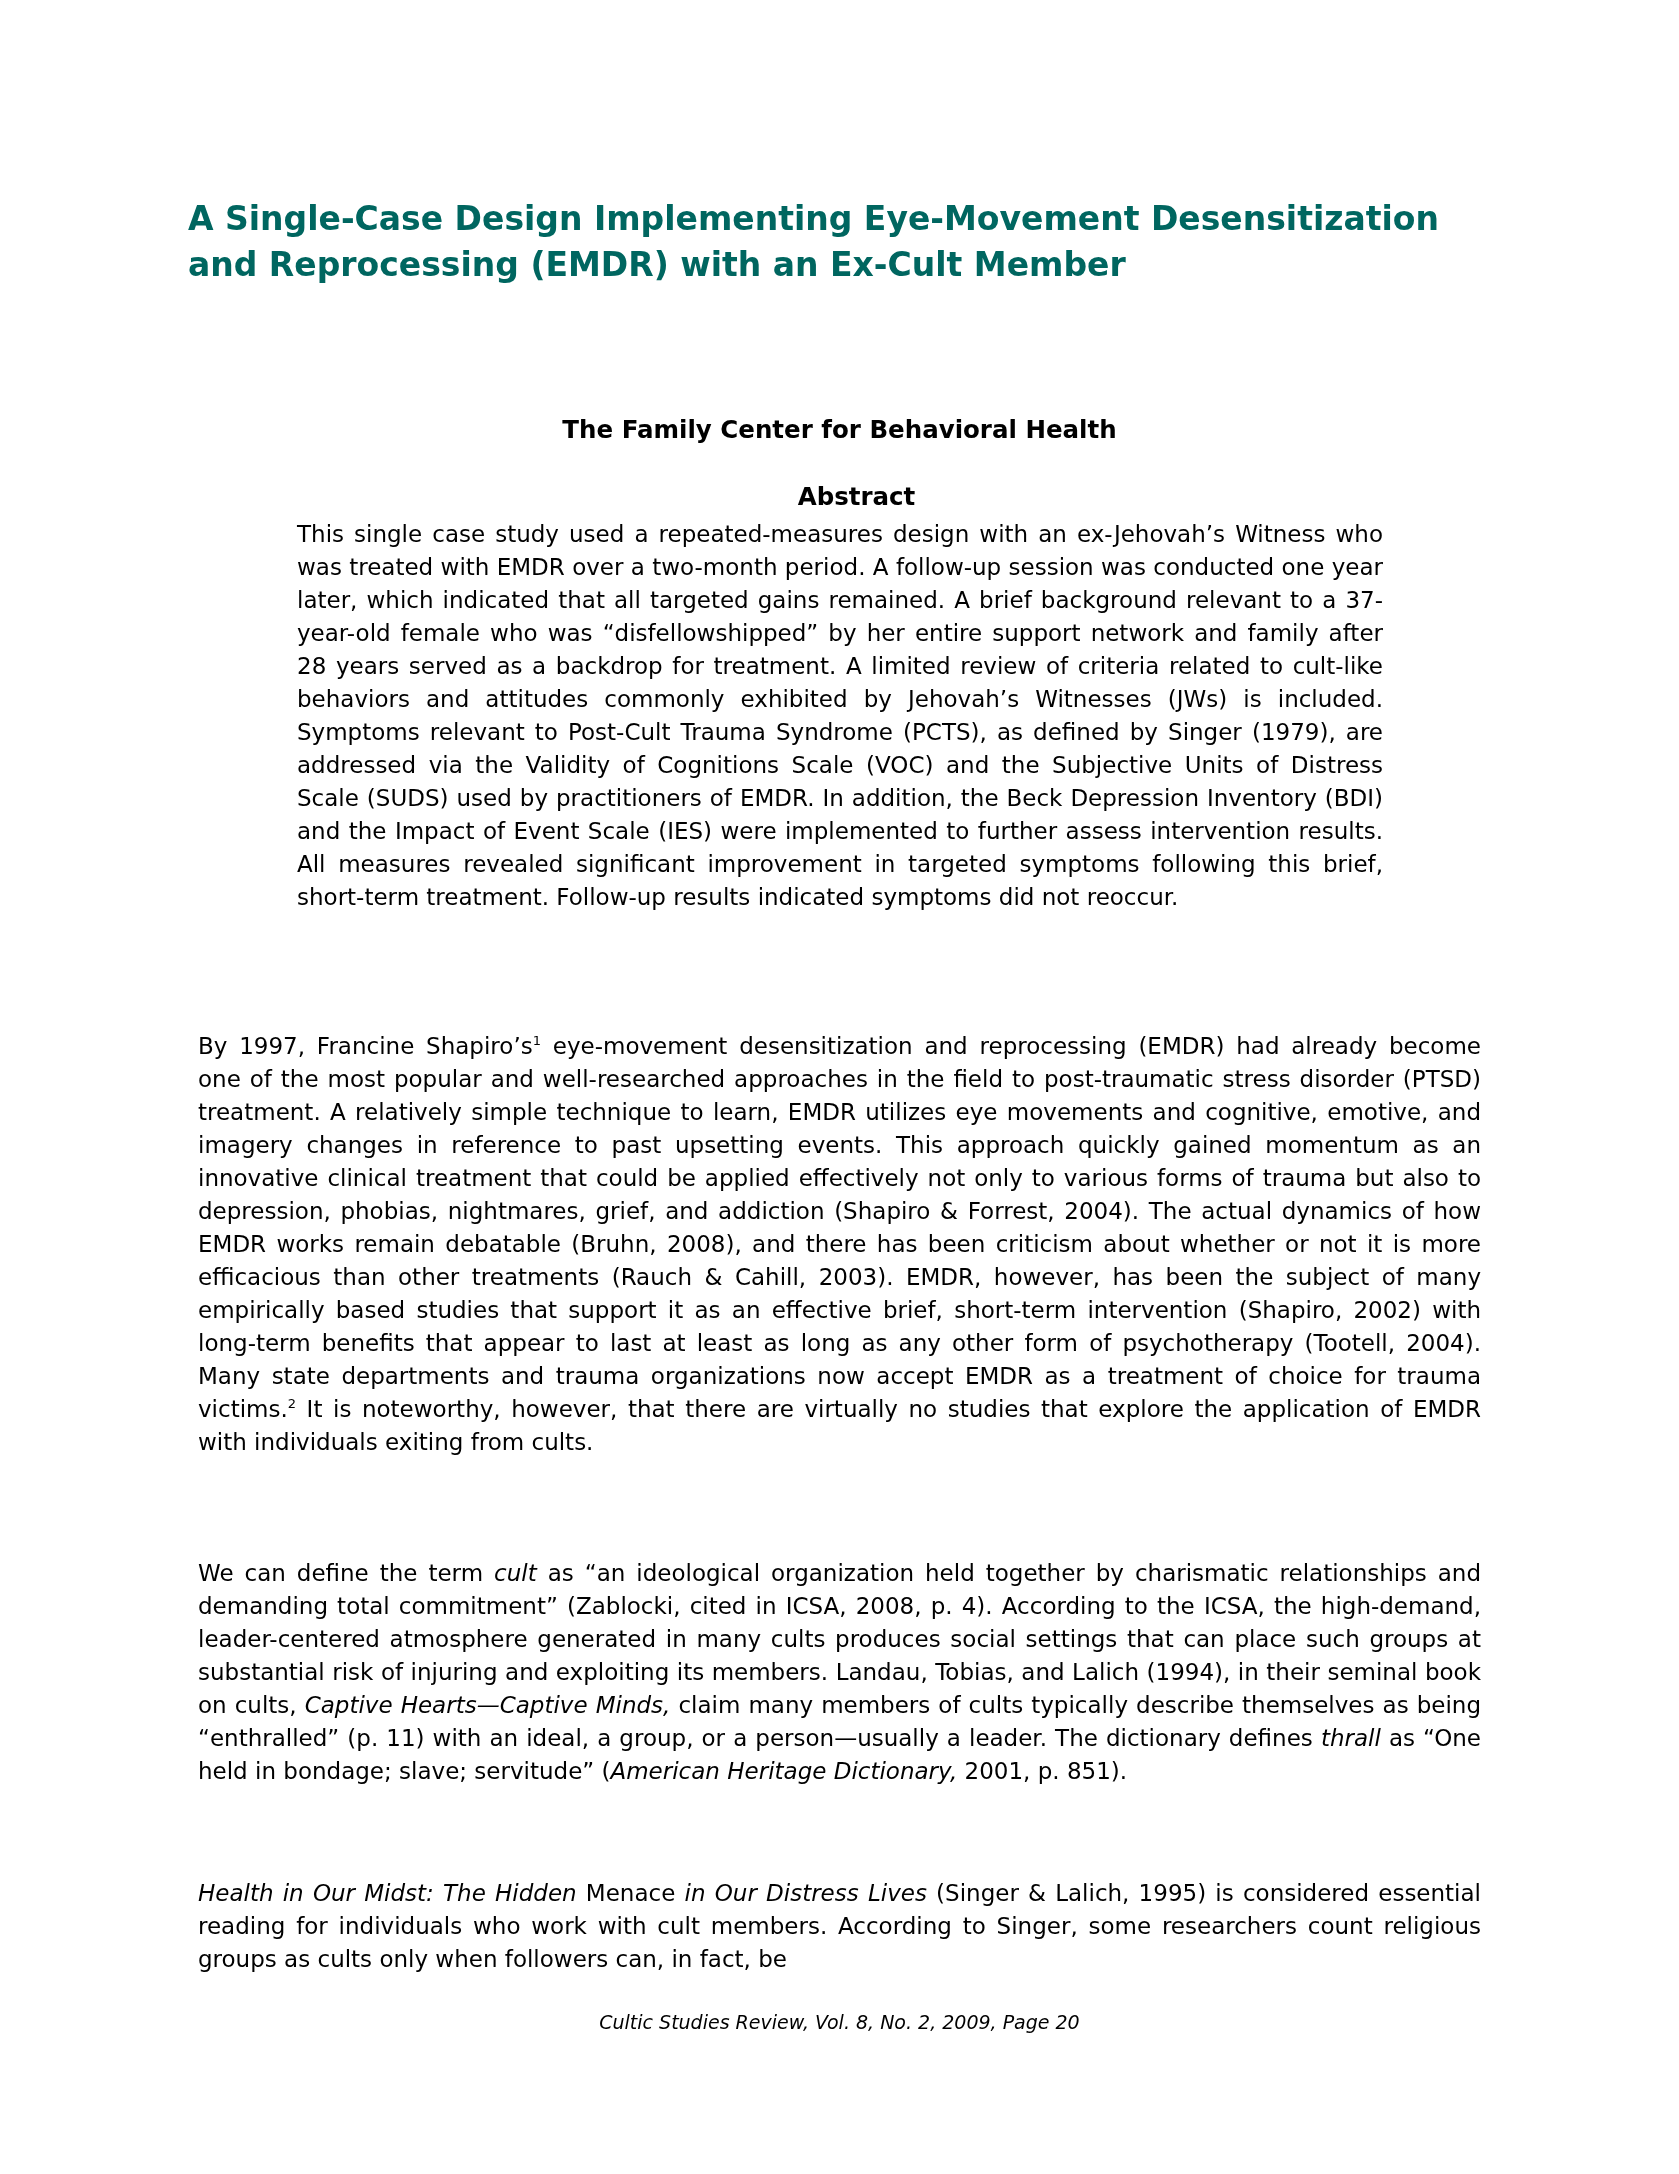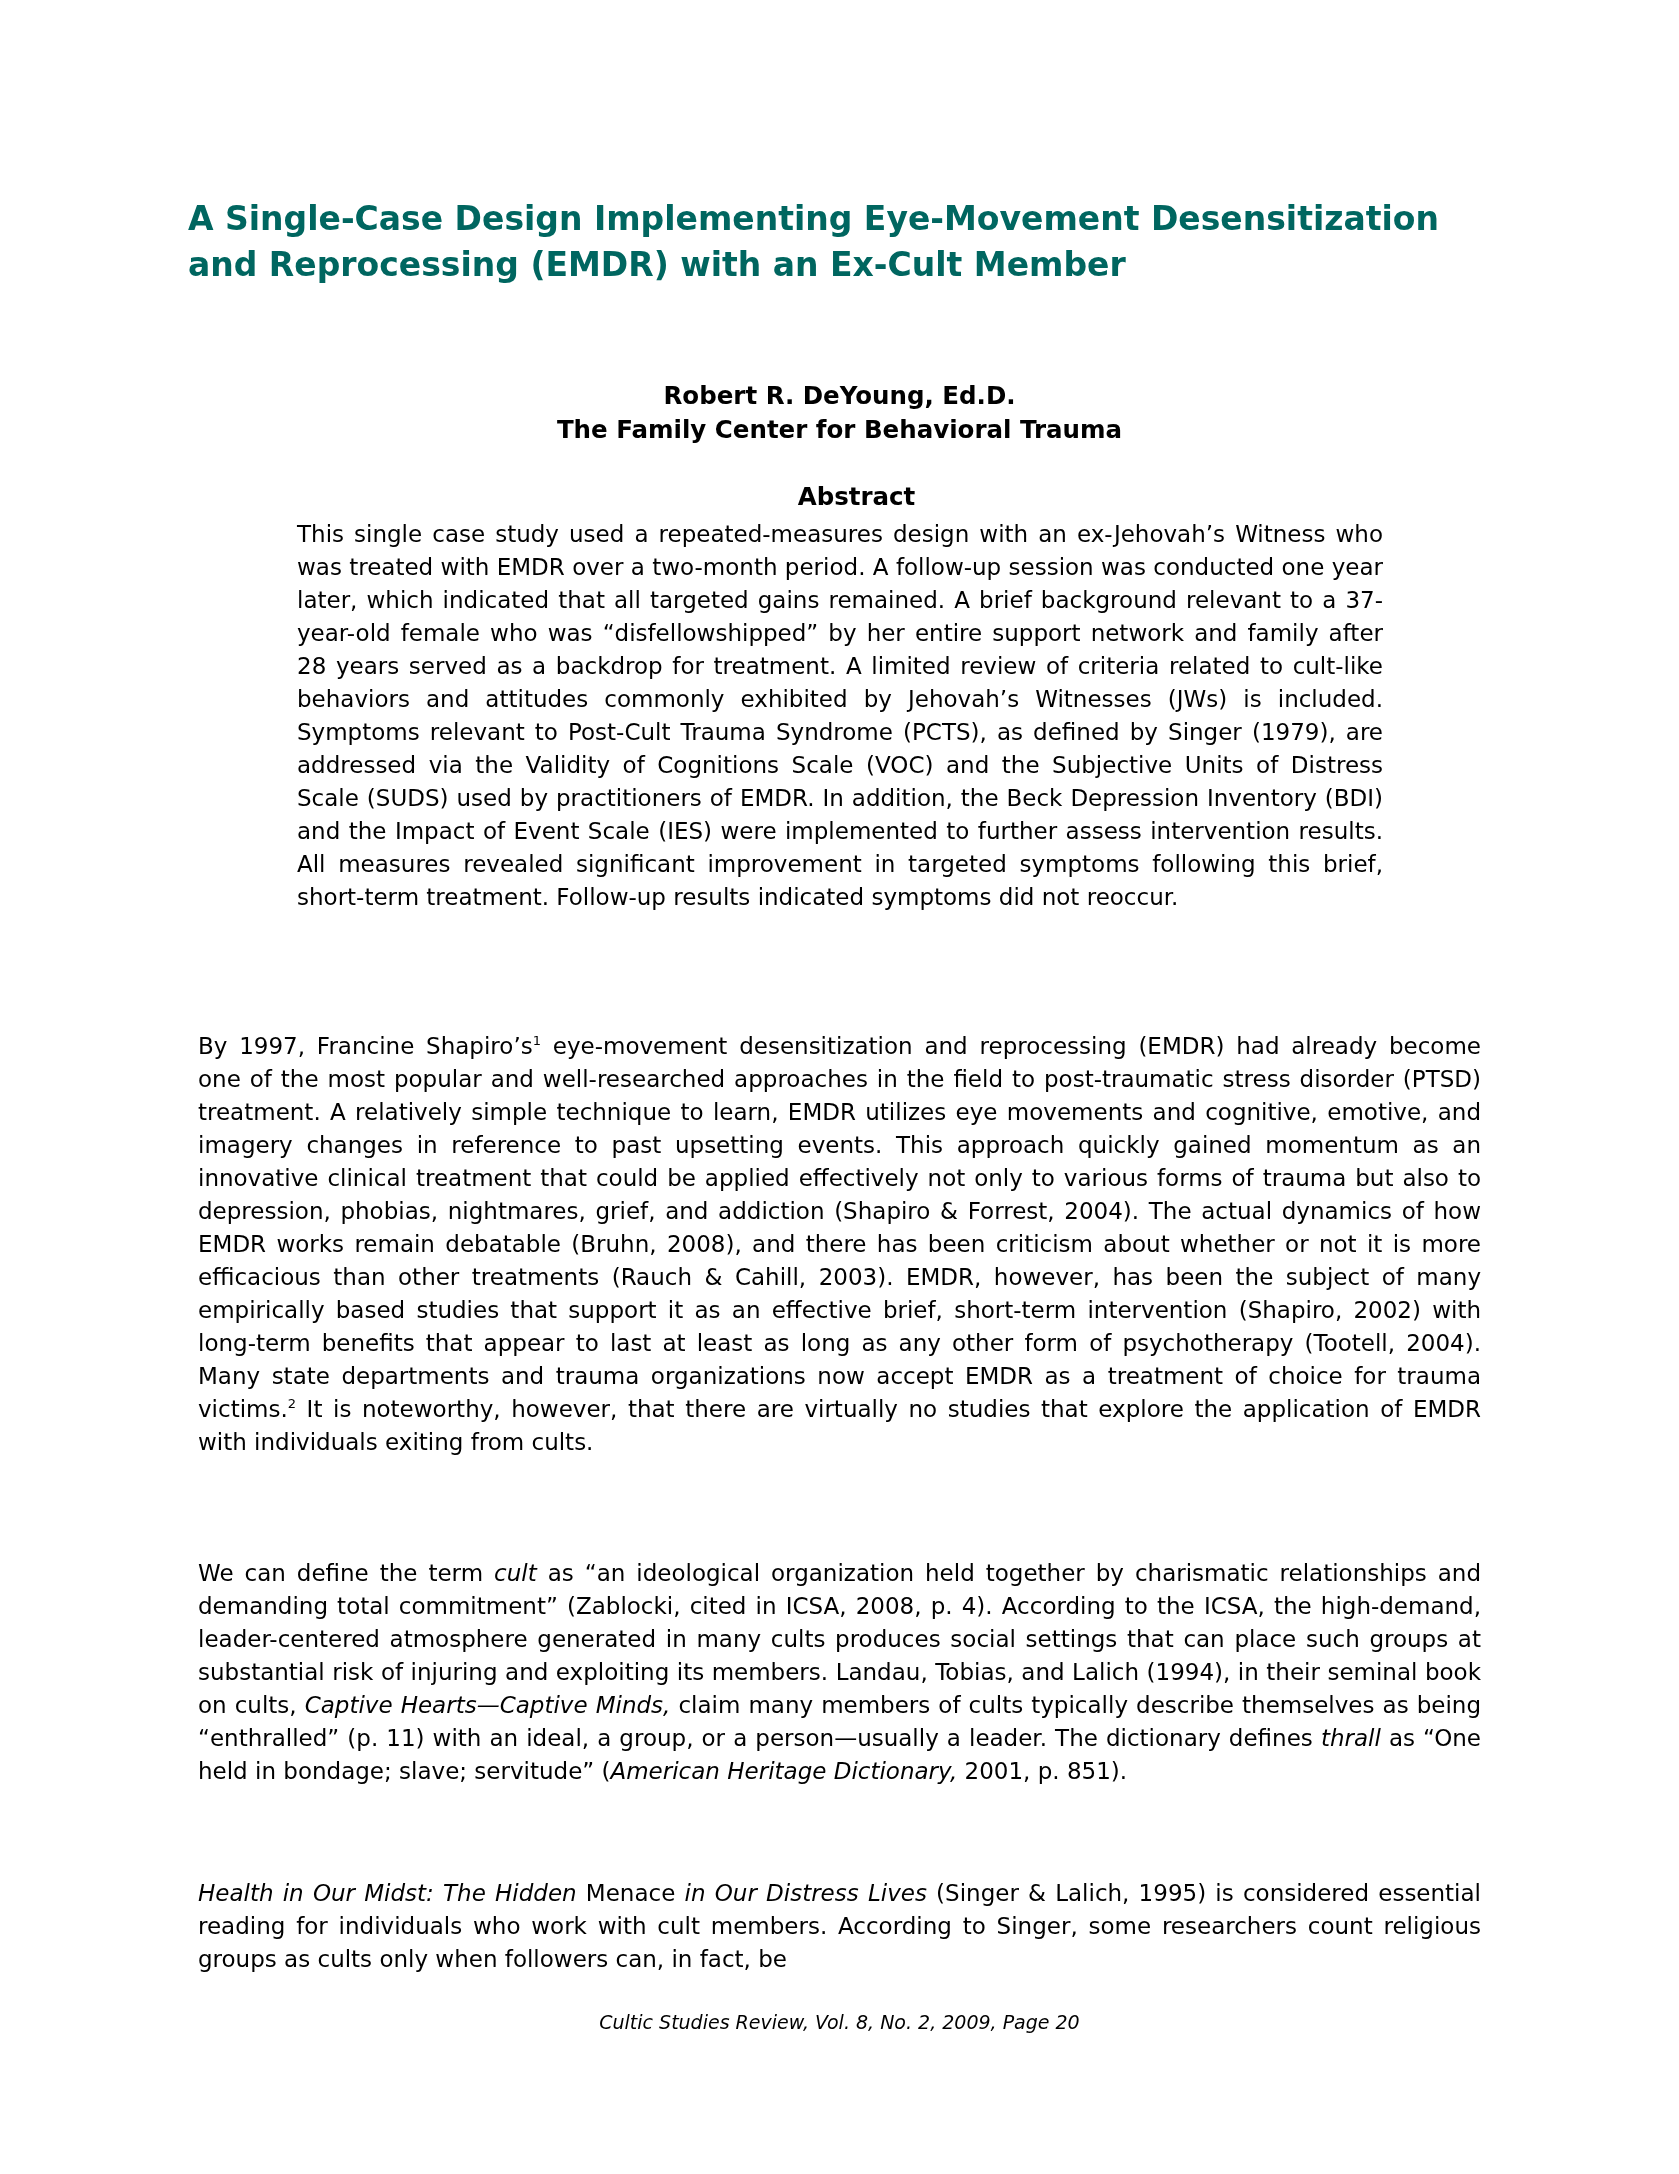--- a/index.html
+++ b/index.html
@@ -39,22 +39,21 @@
   .footer {
     position: absolute; left: 188px; width: 1303px; top: 2009px;
     text-align: center; font-style: italic; font-size: 19px; line-height: 26px;
   }
 </style>
 </head>
 <body>
 
 <div class="page">
   <h1 class="title" style="color: rgb(0, 102, 96);">A Single-Case Design Implementing Eye-Movement Desensitization and Reprocessing (EMDR) with an Ex-Cult Member</h1>
-  <p class="author">Robert R. DeYoung, Ed.D.</p>
-  <p class="affil">The Family Center for Behavioral Trauma</p>
+  <p class="affil">The Family Center for Behavioral Health</p>
   <h2 class="abstract-heading">Abstract</h2>
   <p class="abstract">This single case study used a repeated-measures design with an ex-Jehovah’s Witness who was treated with EMDR over a two-month period. A follow-up session was conducted one year later, which indicated that all targeted gains remained. A brief background relevant to a 37-year-old female who was “disfellowshipped” by her entire support network and family after 28 years served as a backdrop for treatment. A limited review of criteria related to cult-like behaviors and attitudes commonly exhibited by Jehovah’s Witnesses (JWs) is included. Symptoms relevant to Post-Cult Trauma Syndrome (PCTS), as defined by Singer (1979), are addressed via the Validity of Cognitions Scale (VOC) and the Subjective Units of Distress Scale (SUDS) used by practitioners of EMDR. In addition, the Beck Depression Inventory (BDI) and the Impact of Event Scale (IES) were implemented to further assess intervention results. All measures revealed significant improvement in targeted symptoms following this brief, short-term treatment. Follow-up results indicated symptoms did not reoccur.</p>
 
   <p class="body p1"><span>By 1997, Francine Shapiro’s</span><sup>1</sup><span> eye-movement desensitization and reprocessing (EMDR) had already become one of the most popular and well-researched approaches in the field to post-traumatic stress disorder (PTSD) treatment. A relatively simple technique to learn, EMDR utilizes eye movements and cognitive, emotive, and imagery changes in reference to past upsetting events. This approach quickly gained momentum as an innovative clinical treatment that could be applied effectively not only to various forms of trauma but also to depression, phobias, nightmares, grief, and addiction (Shapiro &amp; Forrest, 2004). The actual dynamics of how EMDR works remain debatable (Bruhn, 2008), and there has been criticism about whether or not it is more efficacious than other treatments (Rauch &amp; Cahill, 2003). EMDR, however, has been the subject of many empirically based studies that support it as an effective brief, short-term intervention (Shapiro, 2002) with long-term benefits that appear to last at least as long as any other form of psychotherapy (Tootell, 2004). Many state departments and trauma organizations now accept EMDR as a treatment of choice for trauma victims.</span><sup>2</sup><span> It is noteworthy, however, that there are virtually no studies that explore the application of EMDR with individuals exiting from cults.</span></p>
 
   <p class="body p2"><span>We can define the term </span><em>cult</em><span> as “an ideological organization held together by charismatic relationships and demanding total commitment” (Zablocki, cited in ICSA, 2008, p. 4). According to the ICSA, the high-demand, leader-centered atmosphere generated in many cults produces social settings that can place such groups at substantial risk of injuring and exploiting its members. Landau, Tobias, and Lalich (1994), in their seminal book on cults, </span><em>Captive Hearts—Captive Minds,</em><span> claim many members of cults typically describe themselves as being “enthralled” (p. 11) with an ideal, a group, or a person—usually a leader. The dictionary defines </span><em>thrall</em><span> as “One held in bondage; slave; servitude” (</span><em>American Heritage Dictionary,</em><span> 2001, p. 851).</span></p>
 
   <p class="body p3"><em>Health in Our Midst: The Hidden</em><span> Menace </span><em>in Our Distress Lives</em><span> (Singer &amp; Lalich, 1995) is considered essential reading for individuals who work with cult members. According to Singer, some researchers count religious groups as cults only when followers can, in fact, be</span></p>
 
   <div class="footer">Cultic Studies Review, Vol. 8, No. 2, 2009, Page 20</div>

